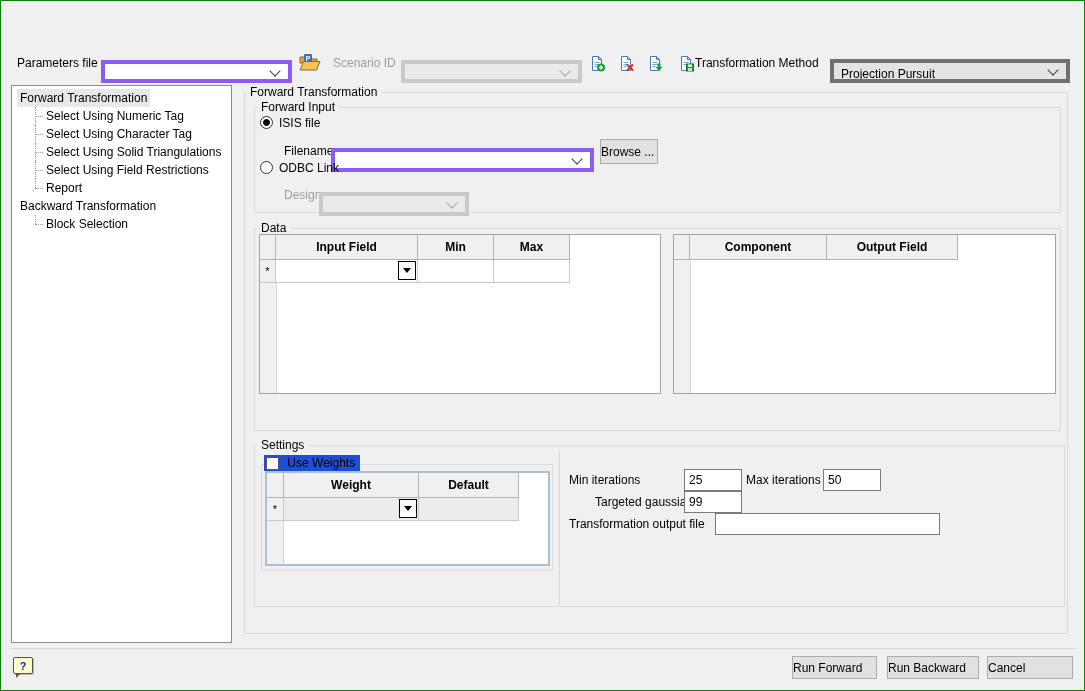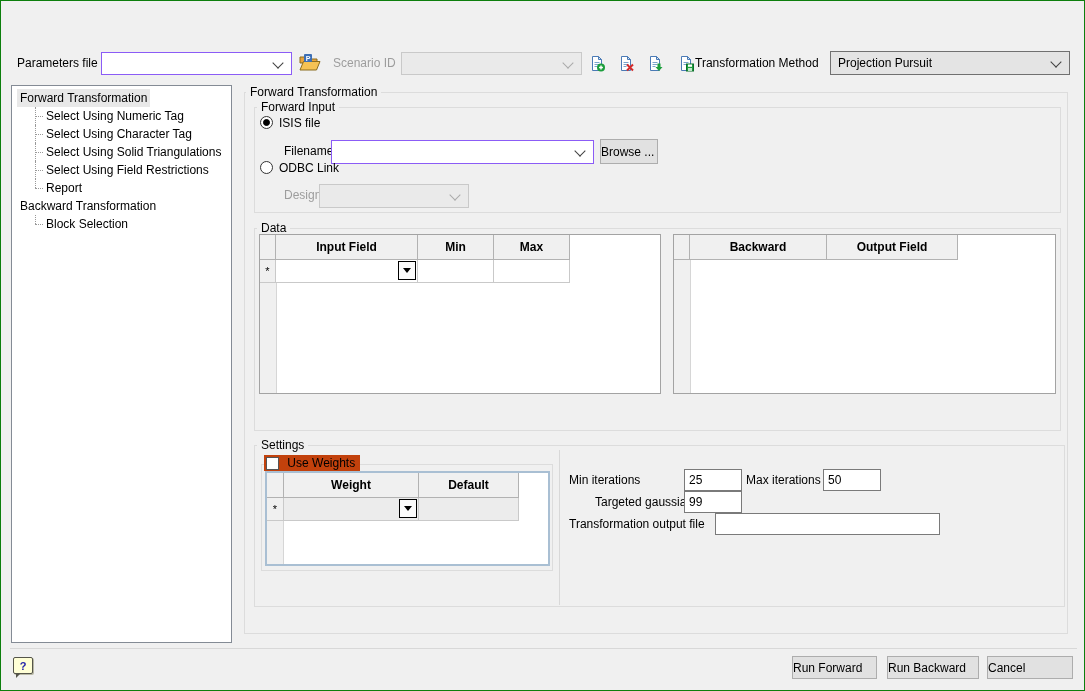--- a/index.html
+++ b/index.html
@@ -10,21 +10,21 @@
   
   .titlebar { position:absolute; left:0; top:0; right:0; height:31px; background:#0d7f0d; }
   .title { position:absolute; left:13px; top:0; height:31px; line-height:31px; color:#fff; font-size:13px; }
   .close-btn { position:absolute; right:0; top:0; width:45px; height:31px; color:#fff; font-size:14px;
                display:flex; align-items:center; justify-content:center; cursor:default; }
 
   .lbl { position:absolute; white-space:nowrap; height:15px; line-height:15px; }
   .lbl.disabled { color:#9d9d9d; }
 
   
-  .combo { position:absolute; background:#fff; border:1px solid #8b5cf6; box-sizing:border-box; }
+  .combo { position:absolute; background:#fff; border:4px solid #8b5cf6; box-sizing:border-box;margin-top:8px; }
   .combo .val { position:absolute; left:7px; top:0; right:22px; height:100%; line-height:21px; overflow:hidden; white-space:nowrap; }
   .chev { position:absolute; right:9px; top:50%; margin-top:-5px; width:7px; height:7px;
           border:solid #404040; border-width:0 0 1px 1px; transform:rotate(-45deg); }
   .combo.disabled { background:#eaeaea; border-color:#c9c9c9; }
   .combo.disabled .chev { border-color:#aaa; }
   .combo.gray { background:#e4e4e4; border-color:#707070; }
 
   
   .btn { position:absolute; background:#e1e1e1; border:1px solid #adadad; box-sizing:border-box;
          display:flex; align-items:center; justify-content:flex-start; cursor:default; }
@@ -204,32 +204,32 @@
       </div>
       <div class="cell" style="width:76px;"></div>
       <div class="cell" style="width:76px;"></div>
     </div>
   </div>
 
   <div class="grid" style="left:672px; top:233px; width:383px; height:160px;">
     <div class="strip"></div>
     <div class="ghead">
       <div class="hcell" style="width:16px;"></div>
-      <div class="hcell" style="width:137px;">Backward</div>
+      <div class="hcell" style="width:137px;">Component</div>
       <div class="hcell" style="width:131px;">Output Field</div>
     </div>
   </div>
 
   <div class="gb" style="left:253px; top:444px; width:811px; height:162px;">
     <span class="gb-label" style="left:2px;">Settings</span>
   </div>
   <div class="vline" style="left:558px; top:449px; height:155px;"></div>
 
   <div class="gb" style="left:260px; top:463px; width:292px; height:107px;"></div>
-  <div style="position:absolute; left:263px; top:454px; background:#c2410c; padding:0 5px 0 2px; height:16px;">
+  <div style="position:absolute; left:263px; top:454px; background:#1d4ed8; padding:0 5px 0 2px; height:16px;">
     <span class="checkbox" style="position:relative; display:inline-block; vertical-align:middle; left:0; top:1px;"></span>
     <span style="vertical-align:middle; padding-left:5px;">Use Weights</span>
   </div>
 
   <div class="grid-frame" style="left:264px; top:470px; width:285px; height:95px;">
     <div class="grid" style="left:0; top:0; width:281px; height:91px; border:none;">
       <div class="strip"></div>
       <div class="ghead">
         <div class="hcell" style="width:17px;"></div>
         <div class="hcell" style="width:135px;">Weight</div>

